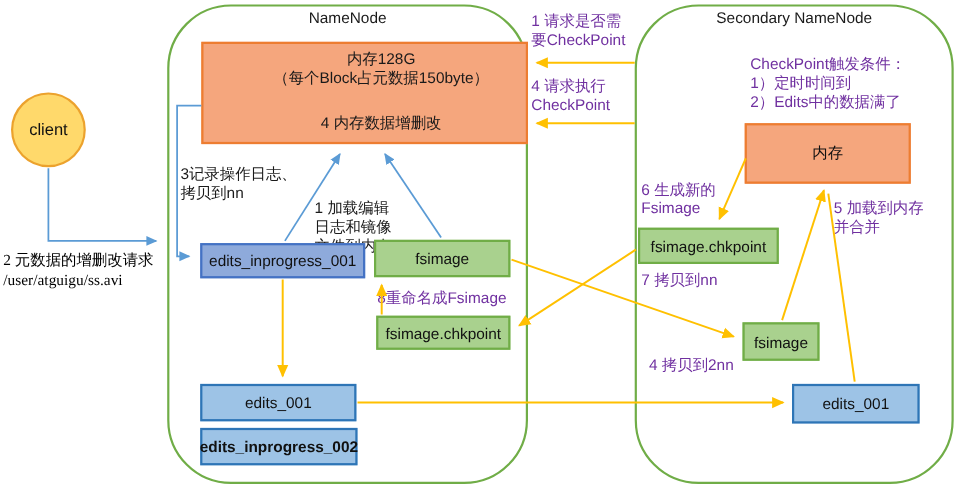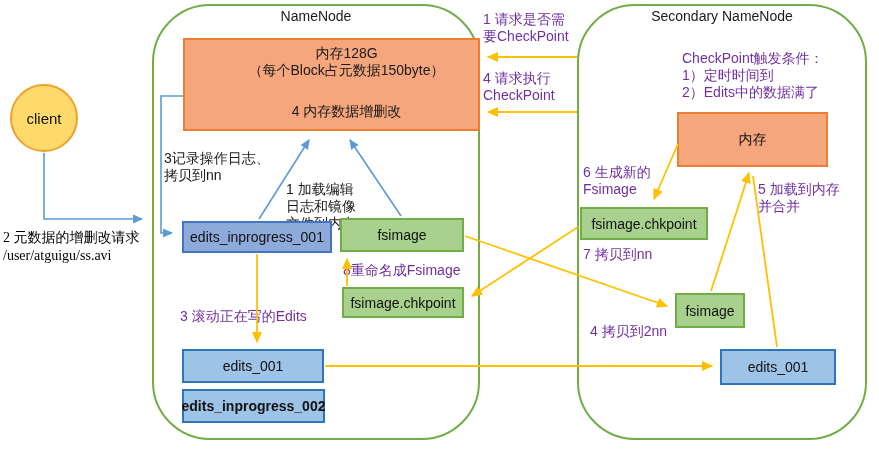--- a/index.html
+++ b/index.html
@@ -56,21 +56,20 @@
   <div class="abs periwinkle box" style="left:182px;top:221px;width:150px;height:32px;">
     <span>edits_inprogress_001</span>
   </div>
   <div class="abs green box" style="left:340px;top:218px;width:124px;height:34px;">
     <span>fsimage</span>
   </div>
   <div class="abs note purple" style="left:343px;top:262px;">8重命名成Fsimage</div>
   <div class="abs green box" style="left:342px;top:287px;width:122px;height:31px;">
     <span>fsimage.chkpoint</span>
   </div>
-  <div class="abs note purple" style="left:180px;top:308px;">3 滚动正在写的Edits</div>
   <div class="abs blue box" style="left:182px;top:349px;width:142px;height:34px;">
     <span>edits_001</span>
   </div>
   <div class="abs blue box" style="left:182px;top:389px;width:143px;height:34px;font-weight:bold;">
     <span>edits_inprogress_002</span>
   </div>
 
   <div class="abs note purple" style="left:483px;top:11px;">1 请求是否需
 要CheckPoint</div>
   <div class="abs note purple" style="left:483px;top:70px;">4 请求执行

